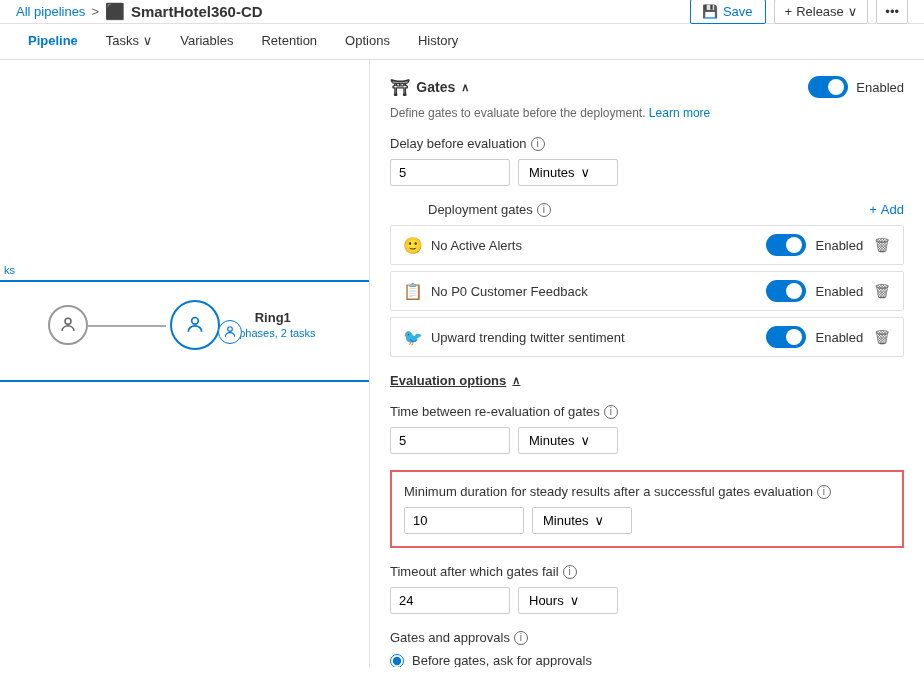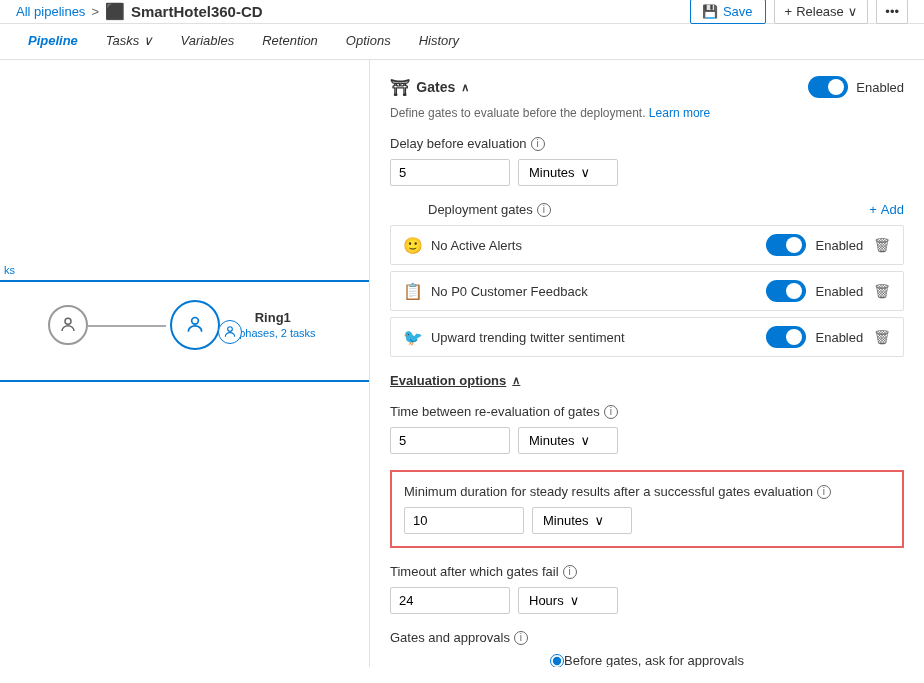--- a/index.html
+++ b/index.html
@@ -30,21 +30,21 @@
       padding: 4px 8px; cursor: pointer; font-size: 13px; border-radius: 2px;
     }
 
     
     .nav-tabs {
       display: flex; align-items: center; gap: 0;
       border-bottom: 1px solid #e0e0e0; padding: 0 16px; height: 36px;
     }
     .nav-tab {
       padding: 12px 12px; cursor: pointer; font-size: 13px; color: #333;
-      border-bottom: 2px solid transparent; margin-right: 4px; font-style: italic;
+      border-bottom: 2px solid transparent; margin-right: 4px;
     }
     .nav-tab.active { border-bottom: 2px solid #0078d4; color: #0078d4; font-weight: 600; }
 
     
     .main-layout { display: flex; height: calc(683px - 76px); }
 
     
     .canvas-area {
       flex: 0 0 370px; background: #fff; position: relative; overflow: hidden;
       border-right: 1px solid #e0e0e0;
@@ -150,21 +150,21 @@
 
     
     .highlight-box {
       border: 2px solid #e86060; border-radius: 0; padding: 12px; margin-bottom: 16px;
     }
 
     
     .timeout-section { margin-bottom: 16px; }
 
     
-    .radio-row { display: flex; align-items: center; margin-top: 8px; justify-content: center; }
+    .radio-row { display: flex; align-items: center; gap: 8px; margin-top: 8px; }
     .radio-input { accent-color: #0078d4; width: 14px; height: 14px; }
     .radio-label { font-size: 13px; color: #333; }
   </style>
 </head>
 <body>
 
 <div class="header">
   <div class="header-left">
     <a class="breadcrumb-link" href="#">All pipelines</a>
     <span class="breadcrumb-sep">&gt;</span>

